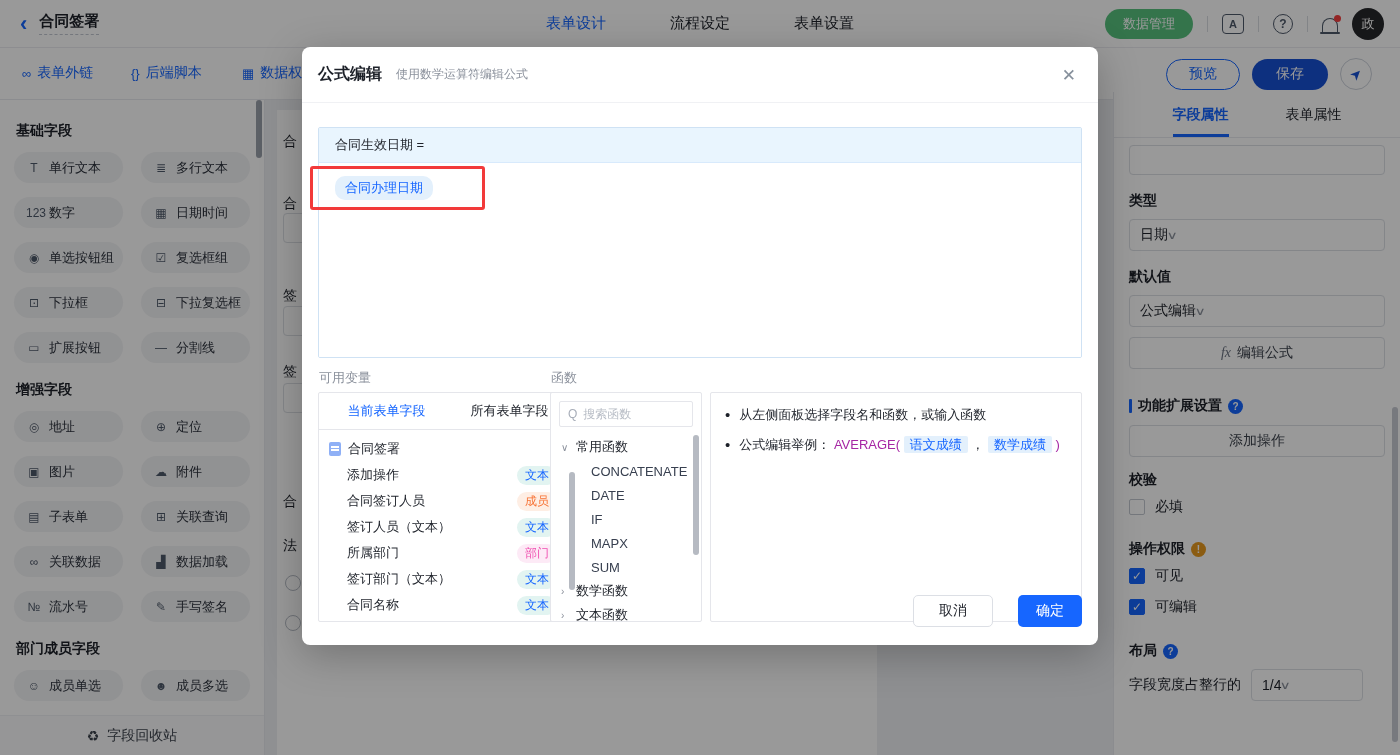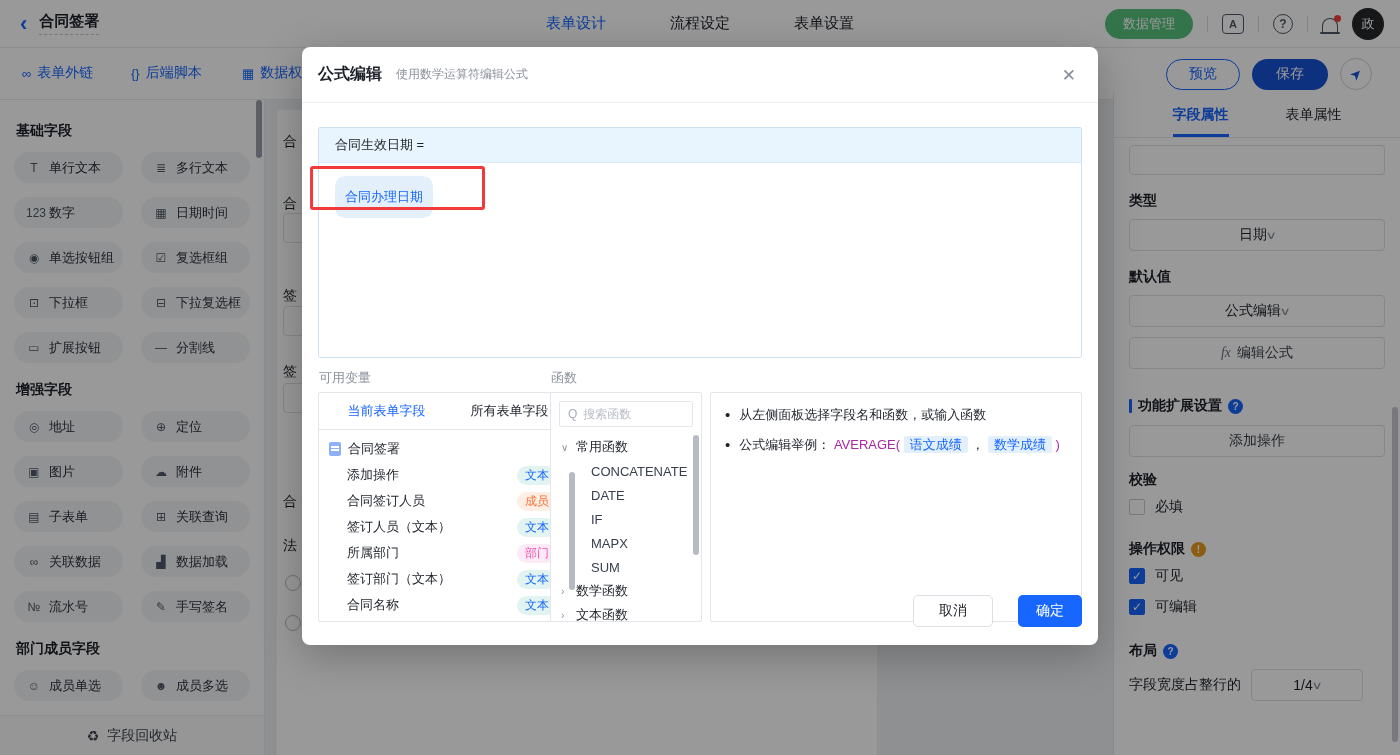--- a/index.html
+++ b/index.html
@@ -48,21 +48,21 @@
   .fragin { position:absolute; left:6px; width:40px; height:30px; border:1px solid #dcdfe5; border-radius:4px; background:#fff; }
   .fragradio { position:absolute; left:8px; width:16px; height:16px; border:1px solid #b9bec7; border-radius:50%; background:#fff; }
 
   .rightpanel { position:absolute; right:0; top:92px; width:287px; bottom:0; background:#fff; border-left:1px solid #e8eaef; }
   .rp-tabs { display:flex; justify-content:space-around; padding:14px 30px 0 30px; font-size:14px; border-bottom:1px solid #e8eaef; }
   .rp-tab { padding-bottom:10px; cursor:pointer; }
   .rp-tab.active { color:#1666ff; border-bottom:3px solid #1666ff; font-weight:600; }
   .rp-body { padding:4px 15px 0 15px; }
   .rp-input { width:100%; height:30px; border:1px solid #dcdfe5; border-radius:4px; background:#fff; margin-top:3px; }
   .rp-label { font-size:14px; font-weight:700; margin:17px 0 9px 0; display:flex; align-items:center; gap:6px; }
-  .rp-select { width:100%; height:32px; border:1px solid #dcdfe5; border-radius:4px; font-size:14px; color:#1d2129; display:flex; align-items:center; justify-content:center; padding:0 10px; cursor:pointer; background:#fff; }
+  .rp-select { width:100%; height:32px; border:1px solid #dcdfe5; border-radius:4px; font-size:14px; color:#1d2129; display:flex; align-items:center; justify-content:flex-start; padding:0 10px; cursor:pointer; background:#fff; }
   .chev { color:#8b919c; font-size:11px; transform:scaleX(1.4); }
   .rp-btn { width:100%; height:32px; border:1px solid #dcdfe5; border-radius:4px; background:#fff; font-size:14px; color:#3d434d; display:flex; align-items:center; justify-content:center; gap:6px; margin-top:10px; cursor:pointer; }
   .fx { font-style:italic; font-family:"Liberation Serif","DejaVu Serif",serif; color:#6b7280; }
   .rp-section { display:flex; align-items:center; gap:6px; font-size:14px; font-weight:700; margin-top:28px; }
   .bluebar { width:3px; height:14px; background:#1666ff; border-radius:1px; }
   .qblue { width:15px; height:15px; border-radius:50%; background:#1666ff; color:#fff; font-size:10px; display:flex; align-items:center; justify-content:center; font-weight:bold; }
   .qorange { width:15px; height:15px; border-radius:50%; background:#e89a1f; color:#fff; font-size:10px; display:flex; align-items:center; justify-content:center; font-weight:bold; }
   .checkrow { display:flex; align-items:center; gap:10px; font-size:14px; margin-top:13px; }
   .cb { width:16px; height:16px; border:1.5px solid #c4c9d1; border-radius:2px; background:#fff; cursor:pointer; }
   .cb.checked { background:#1666ff; border-color:#1666ff; color:#fff; font-size:12px; line-height:14px; text-align:center; }
@@ -74,21 +74,21 @@
   .overlay { position:absolute; inset:0; background:rgba(0,0,0,0.40); z-index:10; }
   .modal { position:absolute; left:302px; top:47px; width:796px; height:598px; background:#fff; border-radius:8px; box-shadow:0 10px 40px rgba(0,0,0,.25); z-index:20; }
   .m-head { height:56px; display:flex; align-items:center; padding:0 16px; border-bottom:1px solid #f0f1f4; }
   .m-title { font-size:16px; font-weight:700; }
   .m-sub { font-size:12px; color:#8b919c; margin-left:14px; }
   .m-close { position:absolute; right:22px; top:18px; font-size:17px; color:#86909c; cursor:pointer; }
 
   .fbox { position:absolute; left:16px; top:80px; width:764px; height:231px; border:1px solid #cfe2f4; border-radius:2px; overflow:hidden; }
   .fbox-head { height:35px; background:#e9f5fe; display:flex; align-items:center; padding:16px 16px; font-size:13px; color:#1d2129; border-bottom:1px solid #d8eafc; }
   .fbox-body { background:#fff; height:100%; padding:13px 16px; }
-  .fchip { display:inline-block; background:#e3f0fc; color:#1666ff; font-size:13px; padding:12px 10px; border-radius:10px; cursor:pointer; }
+  .fchip { display:inline-block; background:#e3f0fc; color:#1666ff; font-size:13px; padding:3px 10px; border-radius:10px; cursor:pointer; }
   .redbox { position:absolute; left:8px; top:119px; width:175px; height:44px; border:3px solid #f23a3a; border-radius:3px; z-index:30; pointer-events:none; }
 
   .panel-label { position:absolute; font-size:13px; color:#8b919c; top:322px; }
   .vars-label { left:17px; } .funcs-label { left:249px; }
 
   .panel { position:absolute; top:345px; height:230px; border:1px solid #e5e6eb; border-radius:2px; background:#fff; overflow:hidden; }
   .vars-panel { left:16px; width:260px; }
   .funcs-panel { left:248px; width:152px; }
   .help-panel { left:408px; width:372px; padding:12px 14px; }
 

